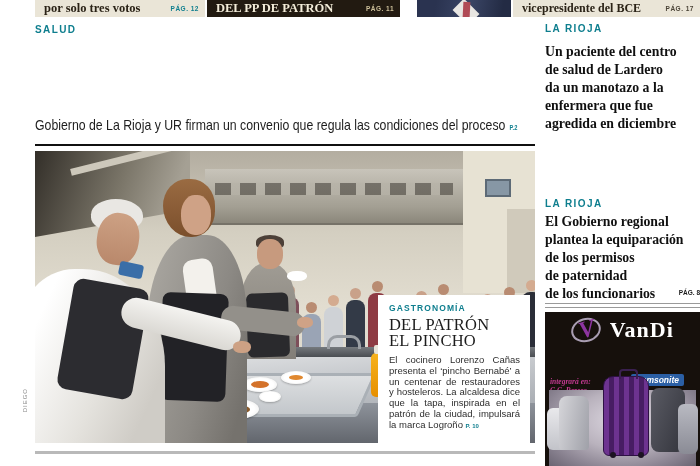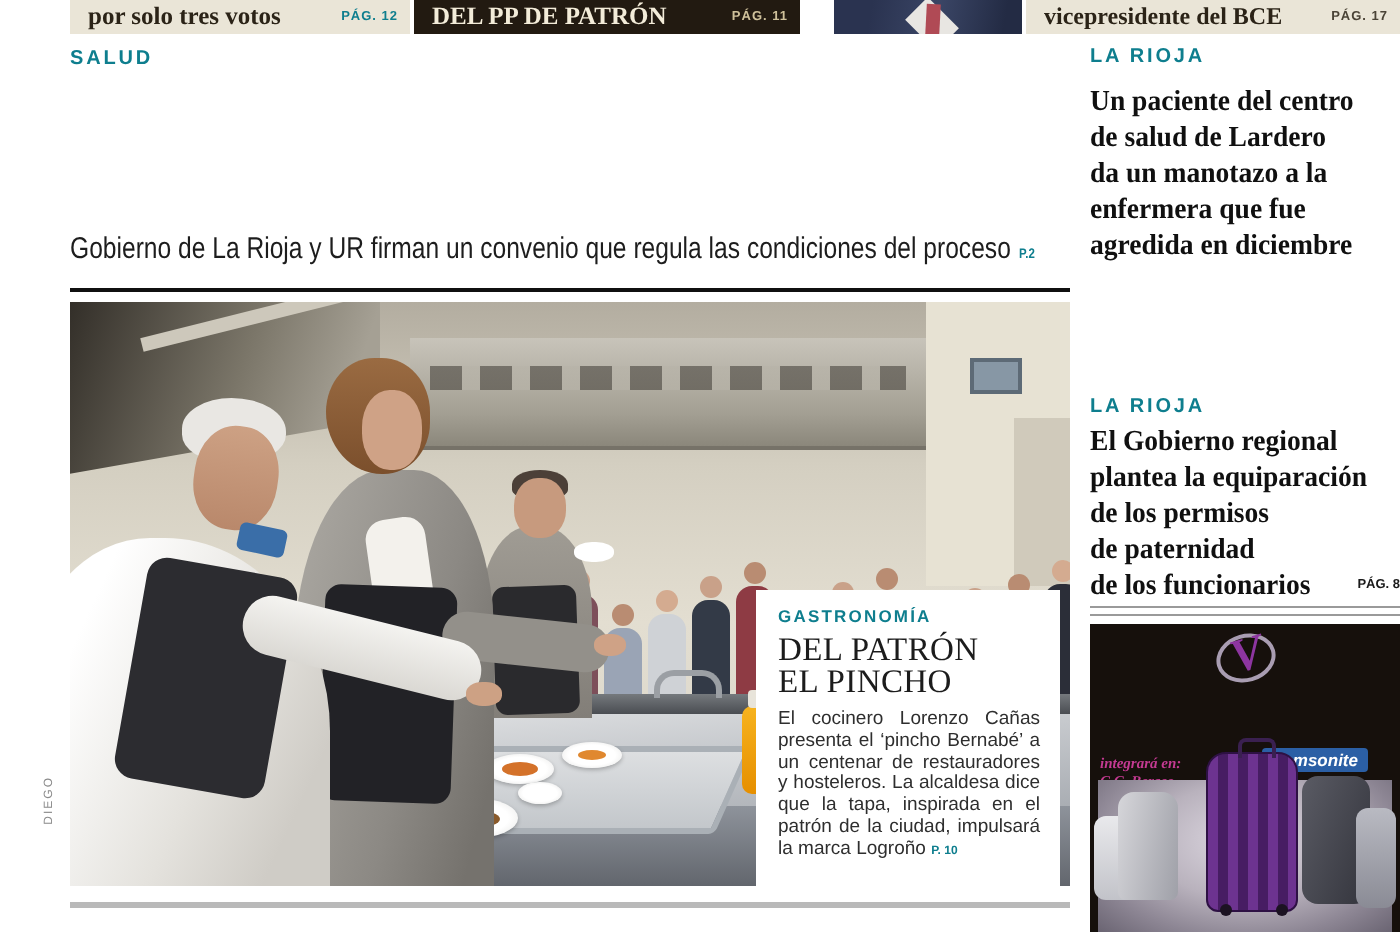--- a/index.html
+++ b/index.html
@@ -300,20 +300,21 @@
     <div><span class="rc-line">de los permisos</span></div>
     <div><span class="rc-line">de paternidad</span></div>
     <div><span class="rc-line">de los funcionarios</span></div>
   </div>
   <div class="abs rc-pag" style="left:545px; top:289px; width:155px; text-align:right;">PÁG. 8</div>
   <div class="abs dbl-rule" style="left:545px; top:303px; width:155px;"></div>
 
   <div class="abs ad">
     <div class="ad-logo-row">
       <span class="v-ring"><span class="v-letter">V</span></span>
+      <span class="ad-brand">VanDi</span>
     </div>
     <div class="ad-badge">Samsonite</div>
     <div class="ad-visit">
       <div>integrará en:</div>
       <div>C.C. Berceo</div>
       <div>y</div>
       <div>Juan XXIII, 7</div>
       <div>Logroño</div>
     </div>
     <div class="abs lug-floor"></div>

